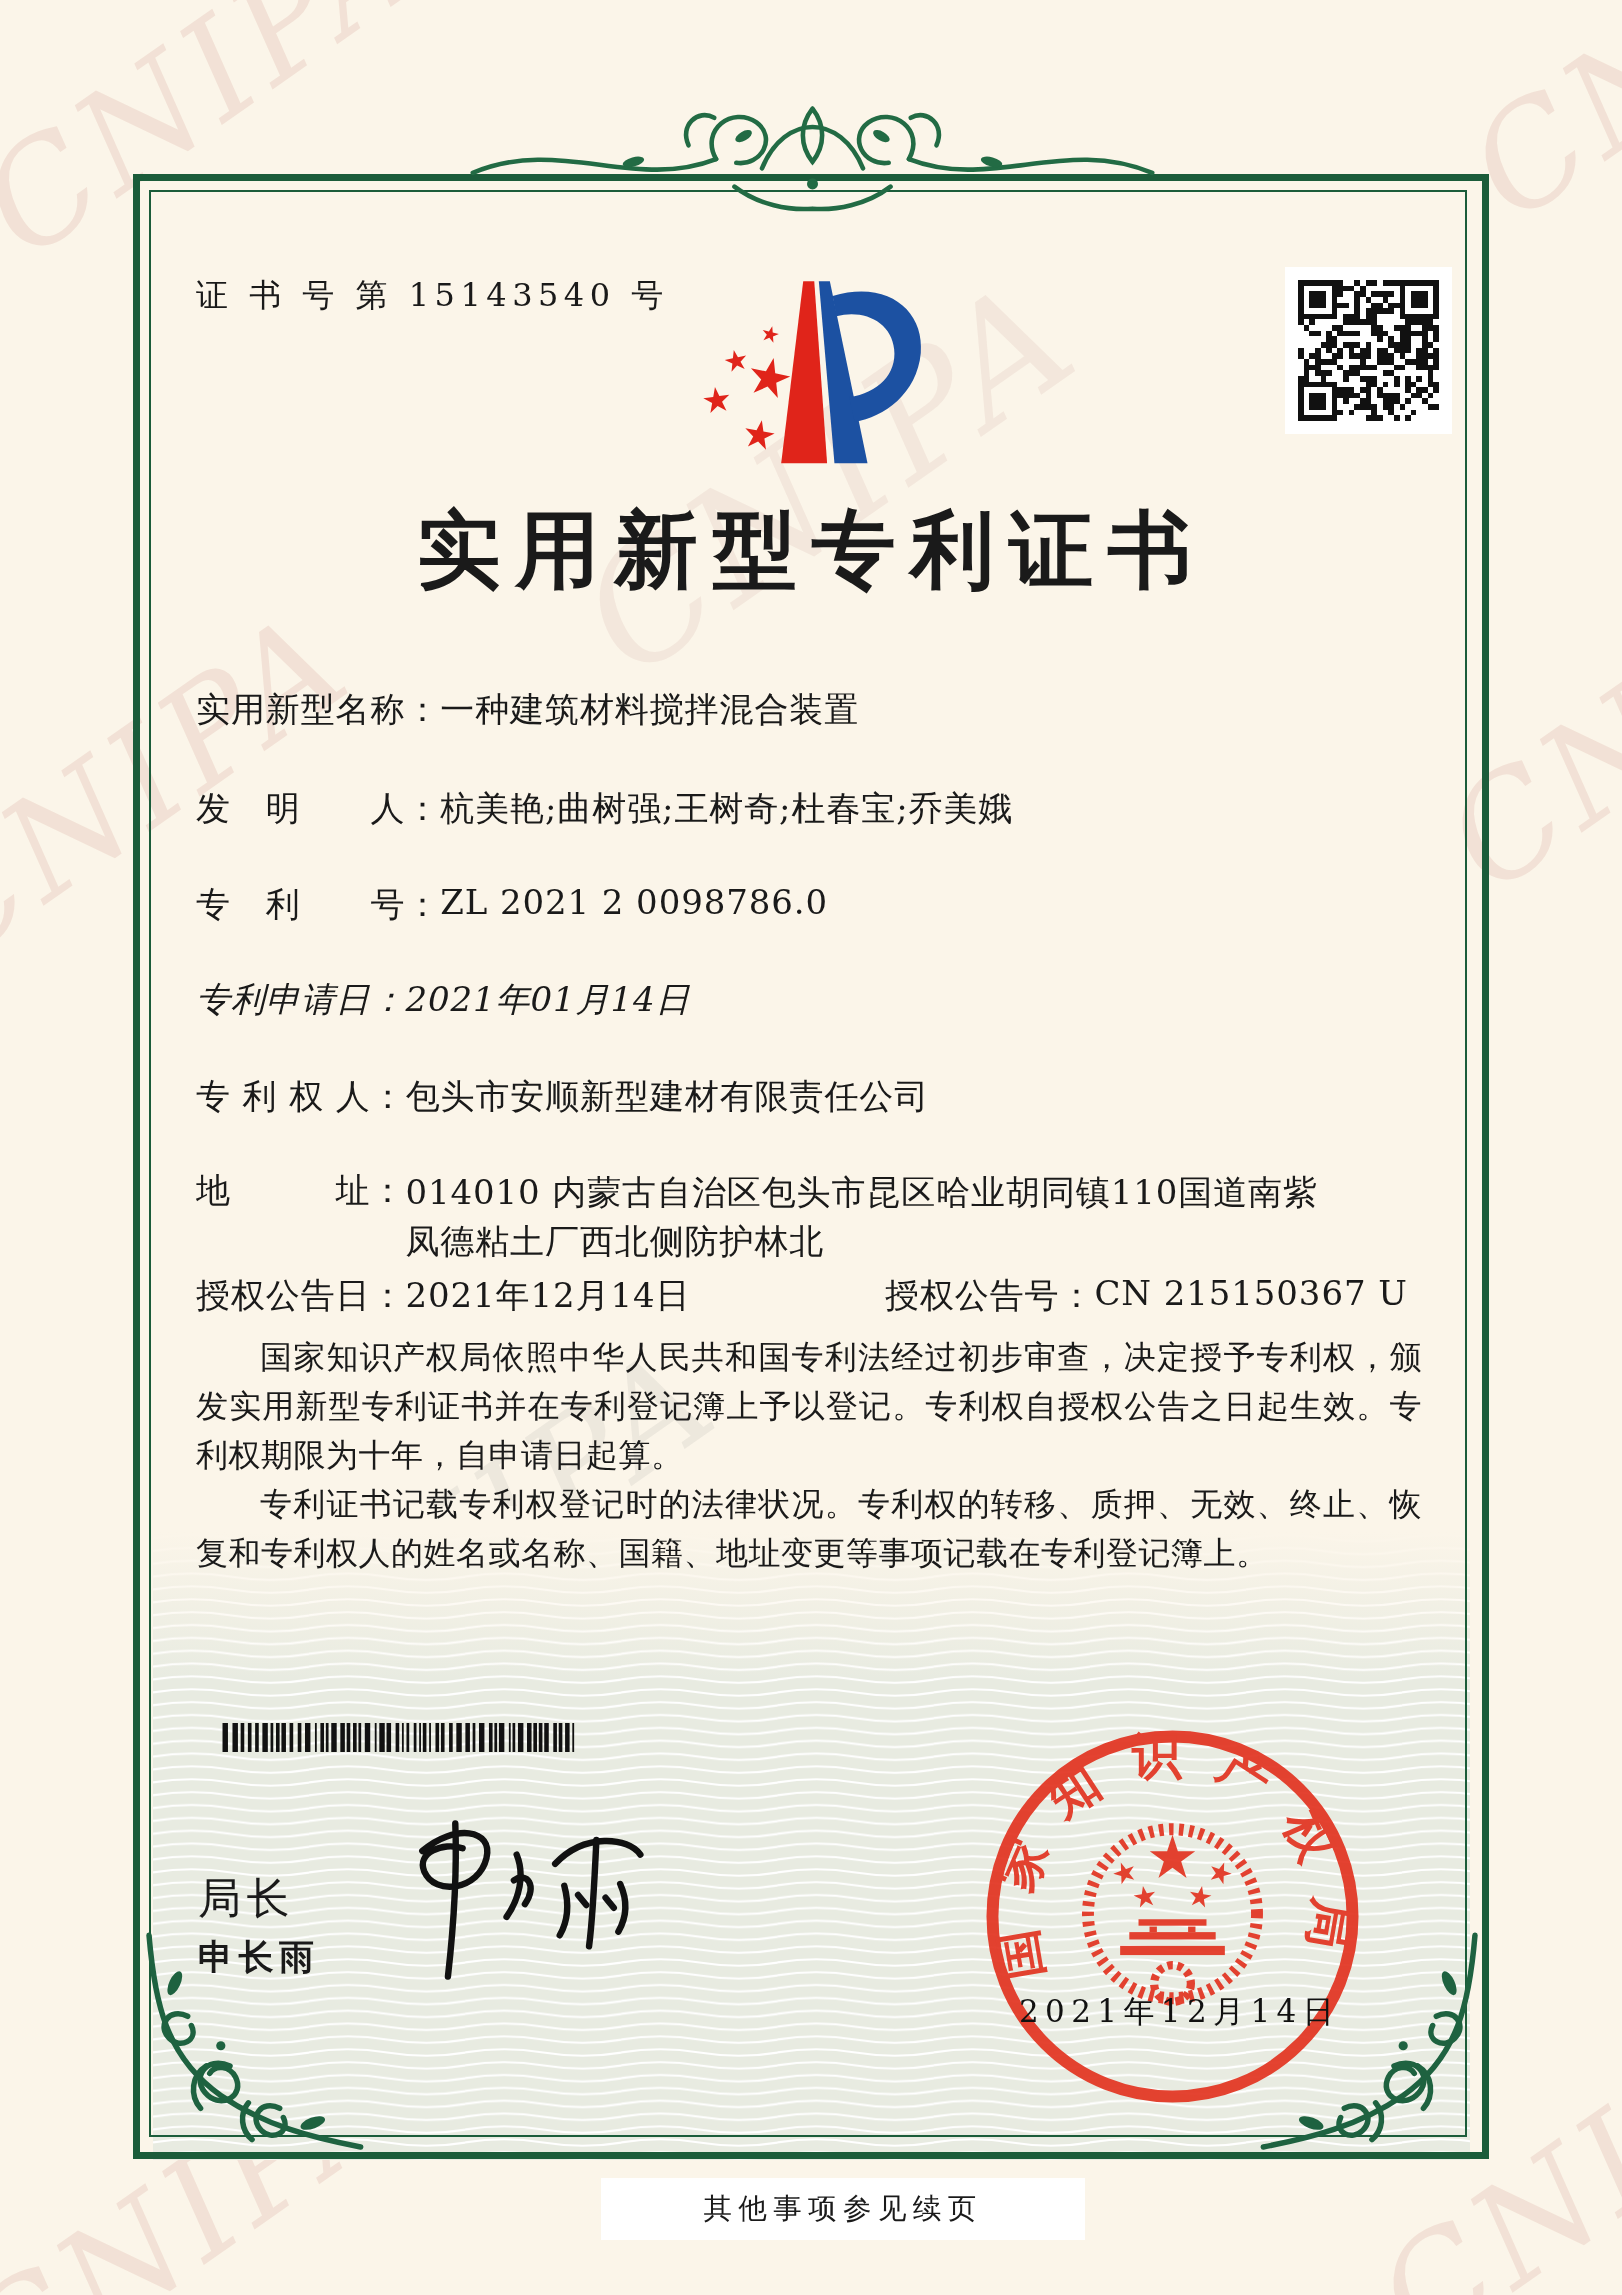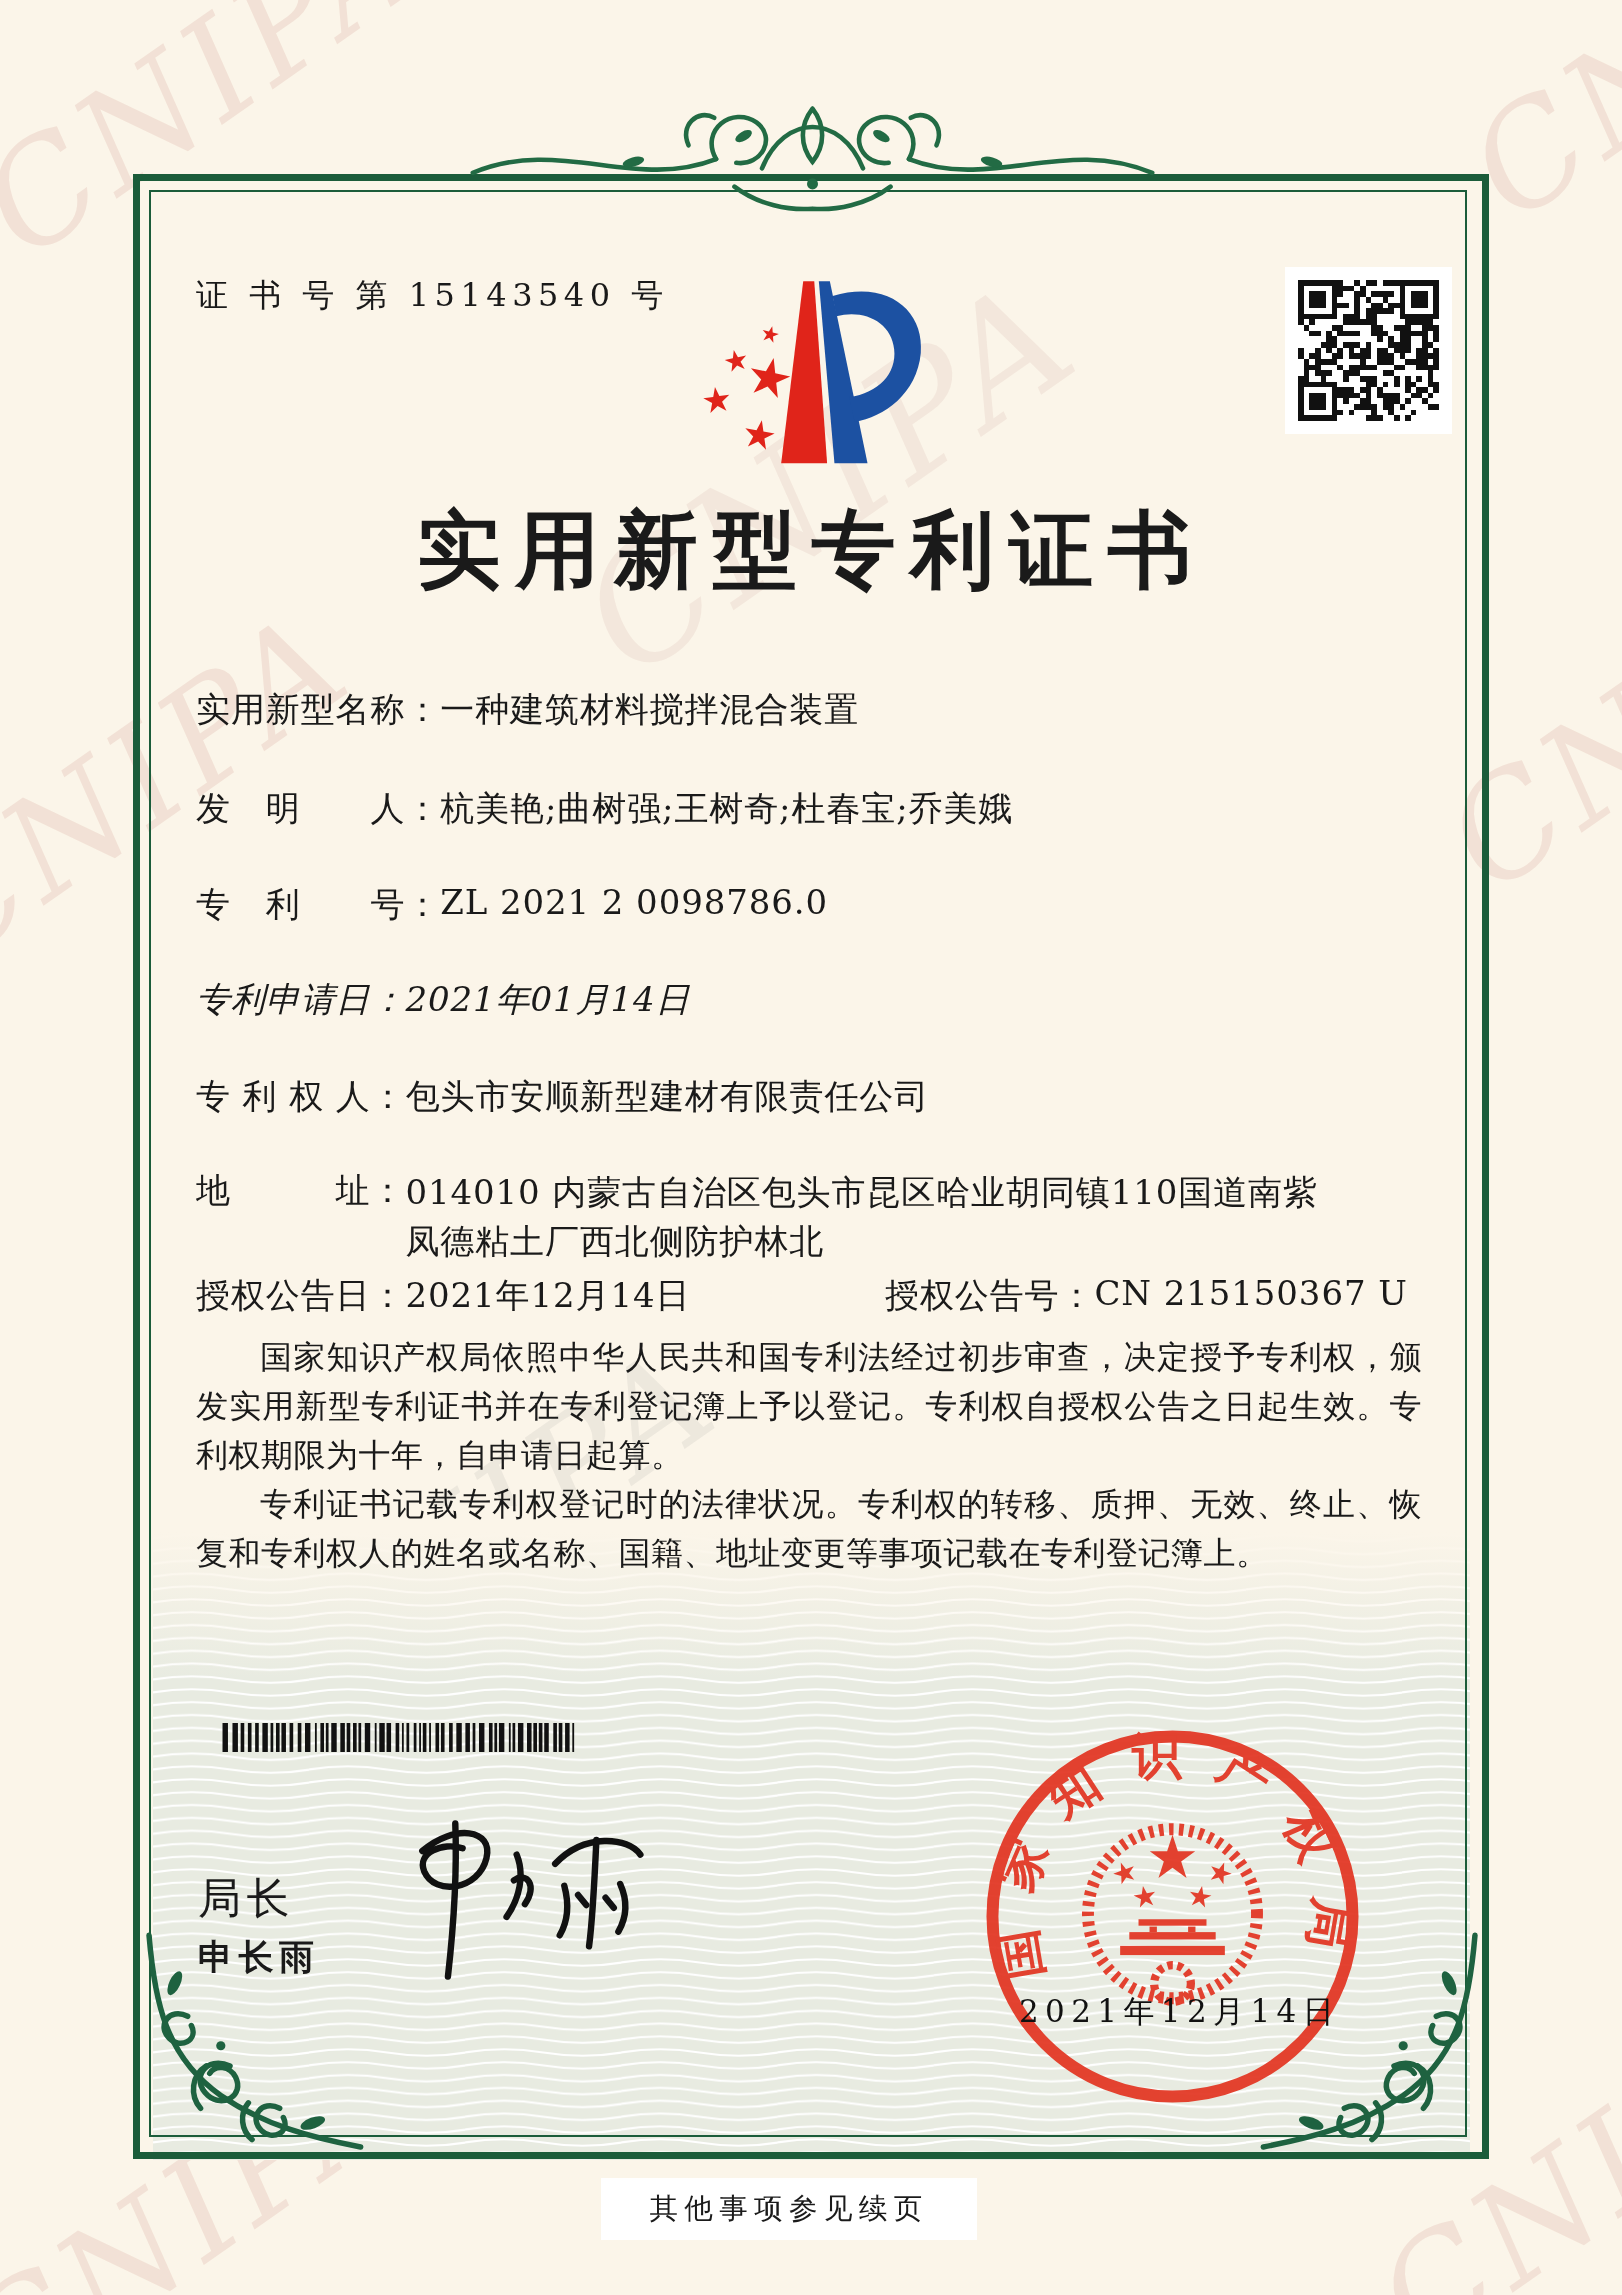--- a/index.html
+++ b/index.html
@@ -54,21 +54,21 @@
   .director-title{position:absolute;left:198px;top:1870px;font-size:43px;letter-spacing:5.5px;
                   font-family:"DejaVu Sans",sans-serif;font-weight:500;}
   .director-name{position:absolute;left:198px;top:1934px;font-size:35px;letter-spacing:5.5px;
                  font-family:"DejaVu Sans",sans-serif;font-weight:700;}
   .signature{position:absolute;left:367px;top:1807px;}
   .seal{position:absolute;left:975px;top:1719px;}
   .seal-date{position:absolute;left:996px;top:1991px;width:367px;text-align:center;
              font-size:31px;letter-spacing:6.4px;color:#111;}
   .page-info{position:absolute;left:0;right:0;top:2101px;text-align:center;
              font-size:25px;letter-spacing:2.8px;}
-  .foot-note{position:absolute;left:601px;top:2178px;width:376px;height:62px;background:#ffffff;
+  .foot-note{position:absolute;left:601px;top:2178px;width:484px;height:62px;background:#ffffff;
              display:flex;align-items:center;justify-content:center;
              font-size:28.5px;letter-spacing:6.4px;}
 </style>
 </head>
 <body>
 
 <div class="page">
 
   <svg width="0" height="0" style="position:absolute">
     <defs>

